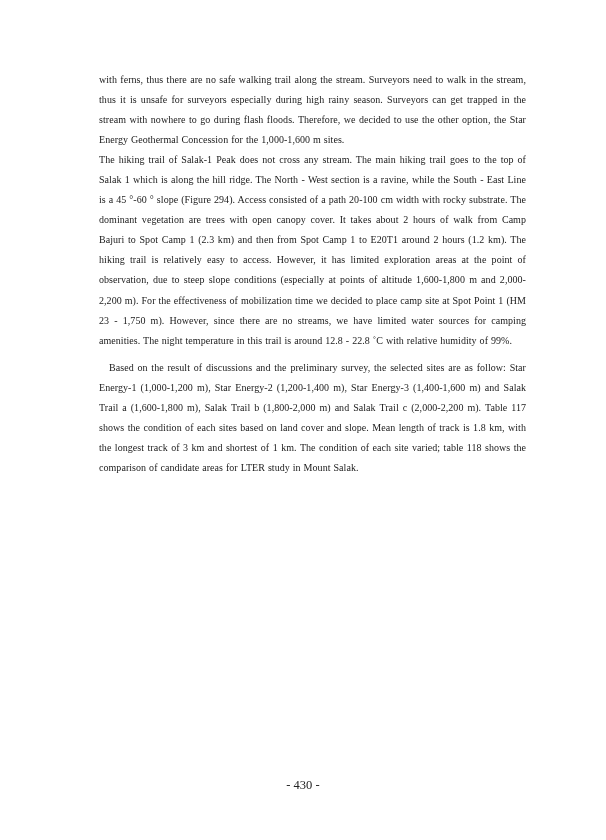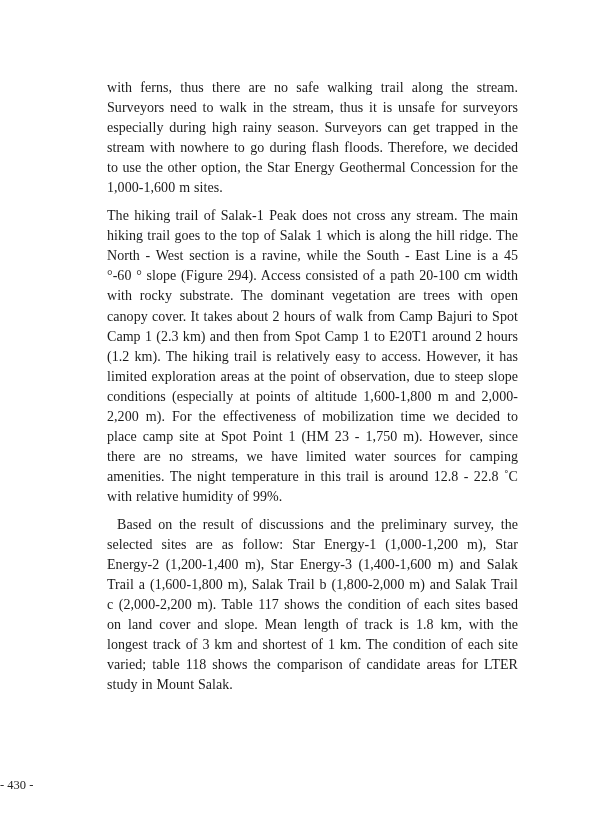--- a/index.html
+++ b/index.html
@@ -15,38 +15,38 @@
       font-family: "Liberation Serif", "DejaVu Serif", serif;
       color: #1a1a1a;
     }
     .page {
       position: absolute;
       left: 99px;
       top: 70px;
       width: 427px;
     }
     .para {
-      margin: 8px;
-      font-size: 14px;
+      margin: 0;
+      font-size: 10px;
       line-height: 20.05px;
       text-align: justify;
       text-align-last: left;
       letter-spacing: 0.05px;
       word-spacing: 0.4px;
     }
     .para-3 {
       text-indent: 10px;
       margin-top: 7px;
     }
     .page-number {
       position: absolute;
       left: 0;
       width: 606px;
       top: 778px;
-      text-align: left;
+      text-align: center;
       font-size: 12.5px;
       color: #222;
     }
   </style>
 </head>
 <body>
 
 <div class="page">
   <p class="para para-1">with ferns, thus there are no safe walking trail along the stream. Surveyors need to walk in the stream, thus it is unsafe for surveyors especially during high rainy season. Surveyors can get trapped in the stream with nowhere to go during flash floods. Therefore, we decided to use the other option, the Star Energy Geothermal Concession for the 1,000-1,600 m sites.</p>
   <p class="para para-2">The hiking trail of Salak-1 Peak does not cross any stream.  The main hiking trail goes to the top of Salak 1 which is along the hill ridge. The North - West section is a ravine, while the South - East Line is a 45 °-60 ° slope (Figure 294). Access consisted of a path 20-100 cm width with rocky substrate. The dominant vegetation are trees with open canopy cover. It takes about 2 hours of walk from Camp Bajuri to Spot Camp 1 (2.3 km) and then from Spot Camp 1 to E20T1 around 2 hours (1.2 km).  The hiking trail is relatively easy to access. However, it has limited exploration areas at the point of observation, due to steep slope conditions (especially at points of altitude 1,600-1,800 m and 2,000-2,200 m). For the effectiveness of mobilization time we decided to place camp site at Spot Point 1 (HM 23 - 1,750 m). However, since there are no streams, we have limited water sources for camping amenities. The night temperature in this trail is around 12.8 - 22.8 ˚C with relative humidity of 99%.</p>

